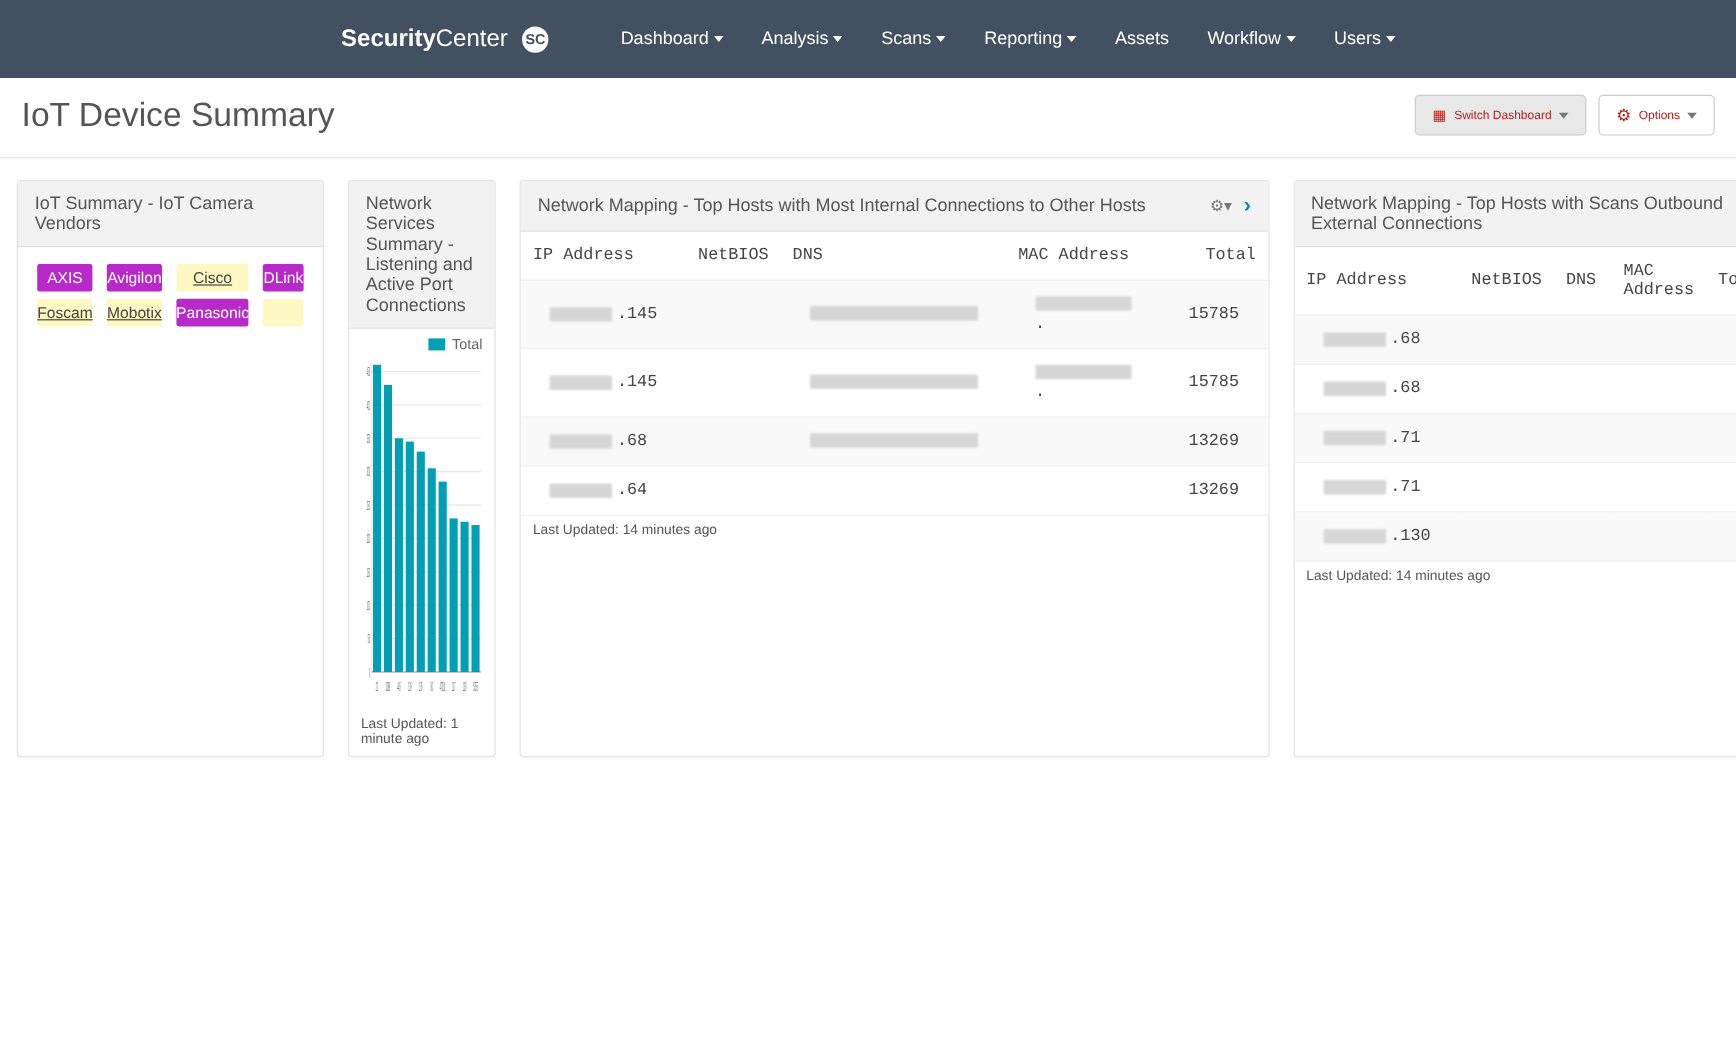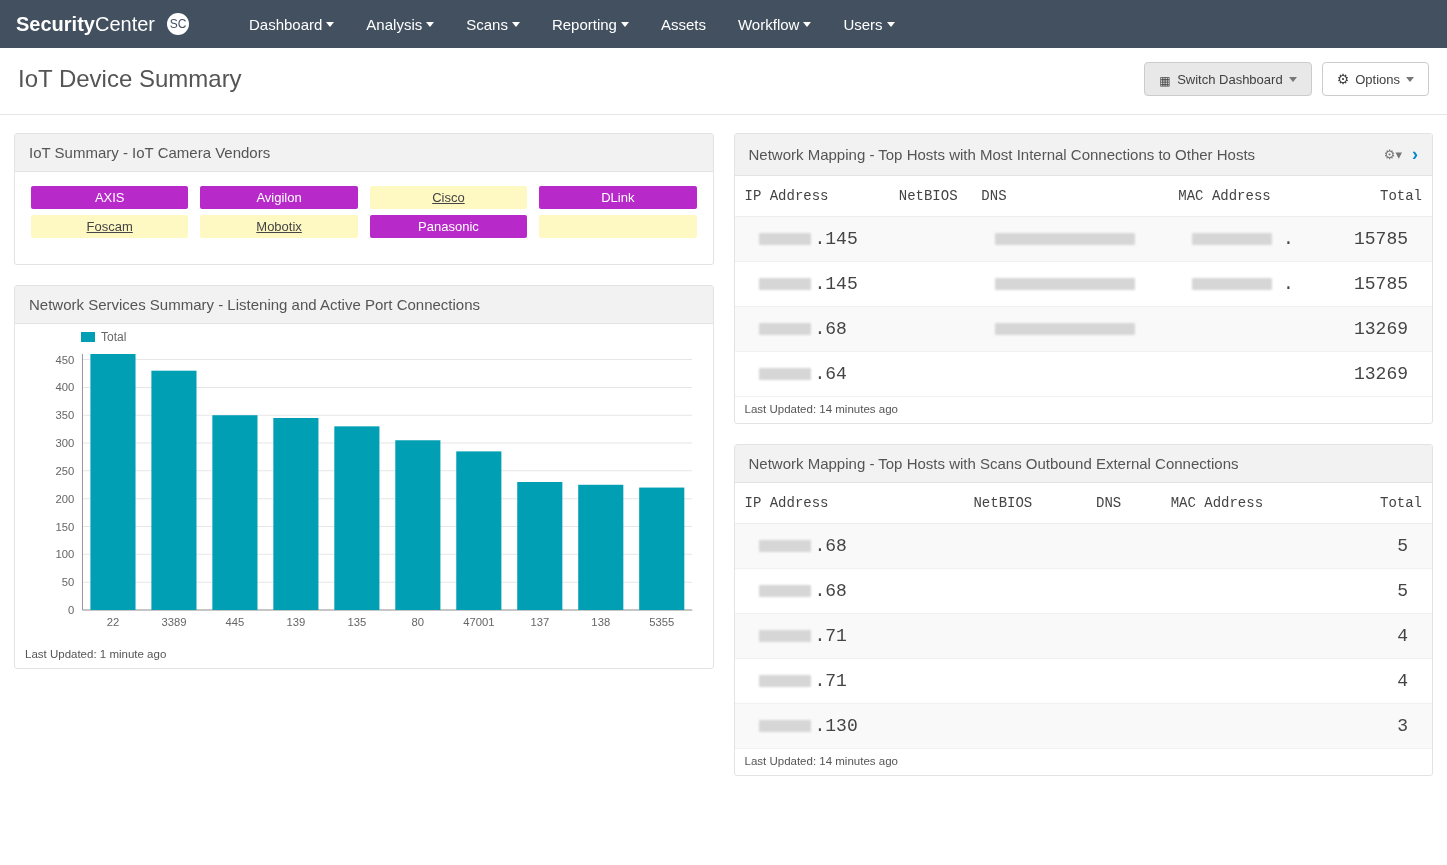--- a/index.html
+++ b/index.html
@@ -1,40 +1,40 @@
 <!DOCTYPE html>
 <html><head>
 <meta charset="utf-8">
 <style>
 * { box-sizing: border-box; margin: 0; padding: 0; }
 body { font-family: "Helvetica Neue", Arial, sans-serif; background: #fff; color: #333; font-size: 14px; }
 
 
-.topnav { background: #42505f; height: 48px; display: flex; align-items: center; padding: 0 16px; }
+.topnav { background: #42505f; height: 65px; display: flex; align-items: center; padding: 0 16px; justify-content: center; }
 .brand { color: #fff; font-size: 20px; font-weight: 400; display: flex; align-items: center; gap: 4px; }
 .brand-strong { font-weight: 600; }
-.brand-badge { background: #fff; color: #42505f; border-radius: 50%; width: 22px; height: 22px; display: inline-flex; align-items: center; justify-content: center; font-weight: 400; font-size: 12px; margin-left: 8px; }
+.brand-badge { background: #fff; color: #42505f; border-radius: 50%; width: 22px; height: 22px; display: inline-flex; align-items: center; justify-content: center; font-weight: 700; font-size: 12px; margin-left: 8px; }
 .navitems { display: flex; margin-left: 60px; gap: 32px; }
 .navitem { color: #fff; font-size: 15px; cursor: pointer; display: flex; align-items: center; gap: 4px; }
 .caret { width: 0; height: 0; border-left: 4px solid transparent; border-right: 4px solid transparent; border-top: 5px solid #fff; display: inline-block; }
 
 
 .page-header { display: flex; align-items: center; justify-content: space-between; padding: 14px 18px 18px; border-bottom: 1px solid #e6e6e6; }
-.page-title { font-size: 24px; font-weight: 300; color: #555; }
+.page-title { font-size: 28px; font-weight: 300; color: #555; }
 .header-actions { display: flex; gap: 10px; }
-.btn { border: 1px solid #ccc; background: #fff; padding: 8px 14px; border-radius: 4px; font-size: 13px; color: #404040; cursor: pointer; display: flex; align-items: center; gap: 6px; }
+.btn { border: 1px solid #ccc; background: #fff; padding: 8px 14px; border-radius: 4px; font-size: 10px; color: #b91c1c; cursor: pointer; display: flex; align-items: center; gap: 6px; }
 .btn.active { background: #e8e8e8; }
 .icon-grid { display: inline-block; width: 12px; height: 12px; }
 .icon-grid::before { content: "▦"; font-size: 12px; line-height: 12px; }
 .icon-gear::before { content: "⚙"; font-size: 14px; }
 .caret-dark { border-top-color: #777; }
 
 
 .content { display: flex; gap: 20px; padding: 18px 14px 20px; }
-.col { flex: 1; display: flex; flex-direction: column; gap: 20px; }
+.col { flex: 1; display: flex; flex-direction: row; gap: 20px; }
 
 
 .panel { border: 1px solid #e3e3e3; border-radius: 3px; background: #fff; }
 .panel-header { background: #f2f2f2; padding: 10px 14px; font-size: 15px; color: #555; border-bottom: 1px solid #e3e3e3; display: flex; align-items: center; justify-content: space-between; }
 .panel-header-actions { display: flex; align-items: center; gap: 10px; }
 .panel-body { padding: 10px 14px 6px; }
 .panel-footer { font-size: 11.5px; color: #555; padding: 6px 10px 8px; }
 
 
 .vendor-grid { display: grid; grid-template-columns: repeat(4, 1fr); gap: 6px 12px; padding: 4px 2px 20px; }
@@ -49,21 +49,21 @@
 .chart-svg { width: 100%; height: 290px; display: block; }
 .axis-line { stroke: #999; stroke-width: 1; }
 .grid-line { stroke: #e6e6e6; stroke-width: 1; }
 .tick-label { font-size: 11px; fill: #666; }
 .bar { fill: #009fb3; }
 
 
 .tbl { width: 100%; border-collapse: collapse; font-family: Liberation Mono, monospace; }
 .tbl th { text-align: left; font-weight: 400; font-size: 14px; color: #444; padding: 12px 10px; border-bottom: 1px solid #eee; }
 .tbl th.r, .tbl td.r { text-align: right; }
-.tbl td { padding: 12px 24px; border-bottom: 1px solid #f1f1f1; font-size: 18px; color: #444; }
+.tbl td { padding: 12px 24px; border-bottom: 1px solid #f1f1f1; font-size: 14px; color: #444; }
 .tbl tbody tr:nth-child(odd) { background: #f9f9f9; }
 .tbl tbody tr:nth-child(even) { background: #fff; }
 .redact { display: inline-block; height: 12px; background: #d6d6d6; border-radius: 1px; filter: blur(1px); vertical-align: middle; }
 .ip-cell { display: flex; align-items: center; gap: 4px; }
 
 .gear-mini { font-size: 13px; color: #777; cursor: pointer; }
 .chev-right { color: #0088cc; font-size: 18px; cursor: pointer; font-weight: 700; }
 </style>
 </head>
 <body>

